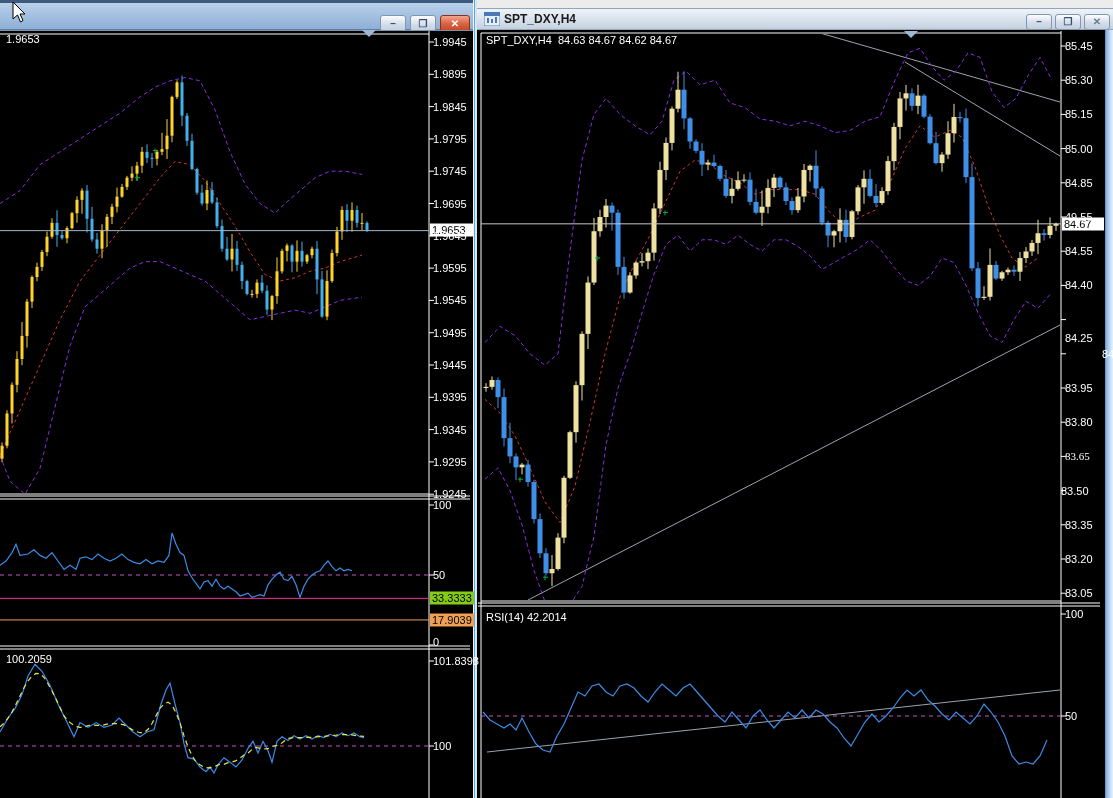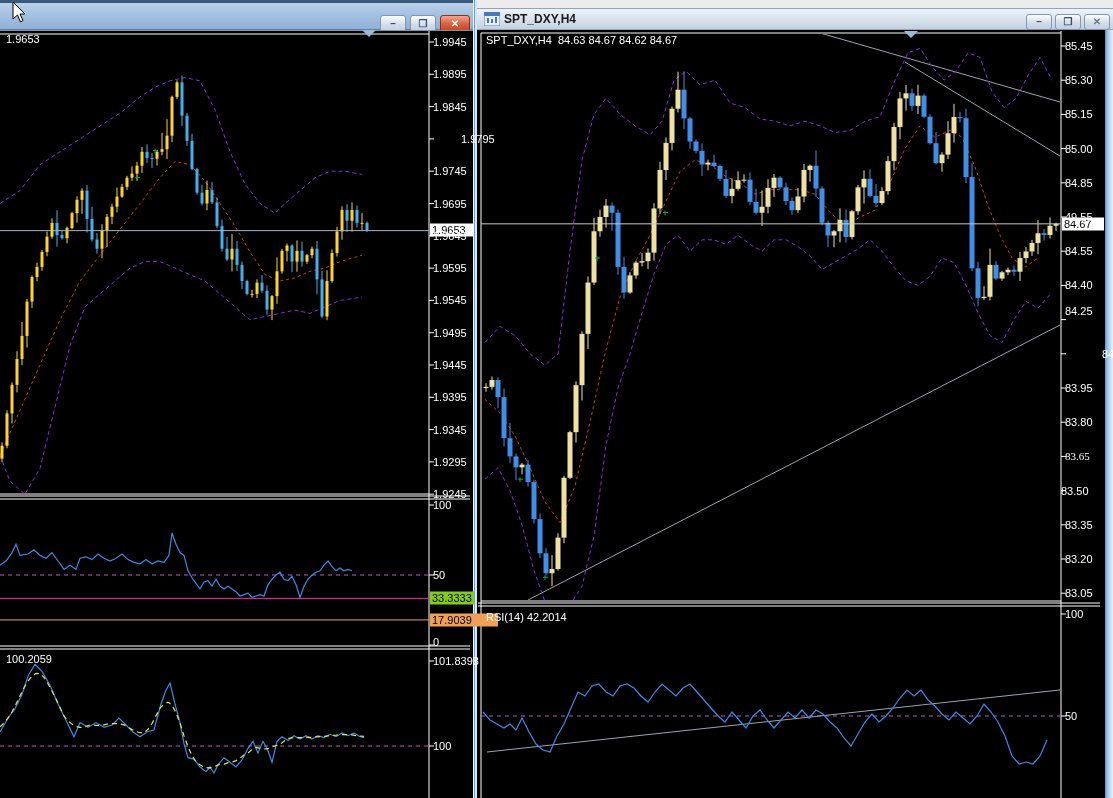--- a/index.html
+++ b/index.html
@@ -526,35 +526,35 @@
         <line x1="487" y1="752" x2="1060" y2="690" stroke="#9aa4ae" stroke-width="1"></line>
         <polyline points="483.0,712.0 490.0,720.0 497.0,724.0 504.0,728.0 510.0,724.0 516.0,730.0 522.0,718.0 529.0,732.0 536.0,744.0 543.0,750.0 550.0,752.0 557.0,736.0 564.0,724.0 571.0,708.0 578.0,692.0 585.0,696.0 592.0,686.0 599.0,684.0 606.0,692.0 613.0,696.0 620.0,686.0 627.0,684.0 634.0,688.0 641.0,696.0 648.0,702.0 655.0,692.0 662.0,684.0 669.0,690.0 676.0,696.0 683.0,688.0 690.0,684.0 697.0,692.0 704.0,700.0 711.0,708.0 718.0,716.0 725.0,722.0 732.0,712.0 739.0,720.0 746.0,728.0 753.0,716.0 760.0,710.0 767.0,720.0 774.0,728.0 781.0,720.0 788.0,712.0 795.0,718.0 802.0,710.0 809.0,718.0 816.0,710.0 823.0,714.0 830.0,722.0 837.0,728.0 844.0,738.0 851.0,746.0 858.0,734.0 865.0,722.0 872.0,714.0 879.0,722.0 886.0,716.0 893.0,708.0 900.0,698.0 907.0,690.0 914.0,696.0 921.0,690.0 928.0,700.0 935.0,706.0 942.0,714.0 949.0,720.0 956.0,712.0 963.0,718.0 970.0,724.0 977.0,716.0 984.0,704.0 991.0,712.0 998.0,722.0 1005.0,736.0 1012.0,756.0 1019.0,764.0 1026.0,762.0 1033.0,764.0 1040.0,756.0 1047.0,740.0" fill="none" stroke="#3d8be8" stroke-width="1.2"></polyline>
       </g>
     </svg>
 
   <div id="overlay">
     <div class="corner" style="left:6px;top:33px;">1.9653</div>
     <div class="corner" style="left:6px;top:653px;">100.2059</div>
     <div class="pricebox" style="left:430px;top:230px;width:43px;">1.9653</div>
     <div class="badge" id="badge0" style="left: 430px; width: 44px; top: 598.333px; background: #84cc16;">33.3333</div>
-    <div class="badge" id="badge1" style="left: 430px; width: 68px; top: 619.935px; background: rgb(240, 160, 85);">17.9039</div>
+    <div class="badge" id="badge1" style="left: 430px; width: 44px; top: 619.935px; background: rgb(240, 160, 85);">17.9039</div>
     <div class="slab" style="left:433px;top:661px;">101.8398</div>
     <div class="slab" style="left:433px;top:746px;">100</div>
 
     <div class="corner" style="left:486px;top:34px;">SPT_DXY,H4  84.63 84.67 84.62 84.67</div>
     <div class="corner" style="left:486px;top:611px;">RSI(14) 42.2014</div>
     <div class="pricebox" style="left:1062px;top:224px;width:42px;">84.67</div>
 
     <svg style="position:absolute;left:12px;top:2px;" width="16" height="24">
       <polygon points="1,0 1,17 5.5,13 8.5,20 11,18.5 8,12 13,12" fill="#fff" stroke="#000" stroke-width="1"></polygon>
     </svg>
   <div class="slab" style="left: 433px; top: 42px;">1.9945</div>
       <div class="slab" style="left: 433px; top: 74.3px;">1.9895</div>
       <div class="slab" style="left: 433px; top: 106.6px;">1.9845</div>
-      <div class="slab" style="left: 433px; top: 138.9px; margin-left: 28px;">1.9795</div>
+      <div class="slab" style="left: 433px; top: 138.9px;">1.9795</div>
       <div class="slab" style="left: 433px; top: 171.2px;">1.9745</div>
       <div class="slab" style="left: 433px; top: 203.5px;">1.9695</div>
       <div class="slab" style="left: 433px; top: 235.8px;">1.9645</div>
       <div class="slab" style="left: 433px; top: 268.1px;">1.9595</div>
       <div class="slab" style="left: 433px; top: 300.4px;">1.9545</div>
       <div class="slab" style="left: 433px; top: 332.7px;">1.9495</div>
       <div class="slab" style="left: 433px; top: 365px;">1.9445</div>
       <div class="slab" style="left: 433px; top: 397.3px;">1.9395</div>
       <div class="slab" style="left: 433px; top: 429.6px;">1.9345</div>
       <div class="slab" style="left: 433px; top: 461.9px;">1.9295</div>
@@ -563,21 +563,21 @@
       <div class="slab" style="left: 433px; top: 575px;">50</div>
       <div class="slab" style="left: 433px; top: 642px;">0</div>
       <div class="slab" style="left: 1065px; top: 46px;">85.45</div>
       <div class="slab" style="left: 1065px; top: 80.2px;">85.30</div>
       <div class="slab" style="left: 1065px; top: 114.4px;">85.15</div>
       <div class="slab" style="left: 1065px; top: 148.6px;">85.00</div>
       <div class="slab" style="left: 1065px; top: 182.8px;">84.85</div>
       <div class="slab" style="left: 1065px; top: 217px;">49.55</div>
       <div class="slab" style="left: 1065px; top: 251.2px;">84.55</div>
       <div class="slab" style="left: 1065px; top: 285.4px;">84.40</div>
-      <div class="slab" style="left: 1065px; top: 311px;">84.25</div>
+      <div class="slab" style="left: 1065px; top: 338px;">84.25</div>
       <div class="slab" style="left: 1065px; top: 353.8px; padding-left: 37px;">84.10</div>
       <div class="slab" style="left: 1065px; top: 388px;">83.95</div>
       <div class="slab" style="left: 1065px; top: 422.2px;">83.80</div>
       <div class="slab" style="left: 1065px; top: 456.4px; font-family: Liberation Serif, serif;">83.65</div>
       <div class="slab" style="left: 1025px; top: 490.6px; margin-left: 36px;">83.50</div>
       <div class="slab" style="left: 1065px; top: 524.8px;">83.35</div>
       <div class="slab" style="left: 1065px; top: 559px;">83.20</div>
       <div class="slab" style="left: 1065px; top: 593.2px;">83.05</div>
       <div class="slab" style="left: 1065px; top: 614px;">100</div>
       <div class="slab" style="left: 1065px; top: 716px;">50</div>

